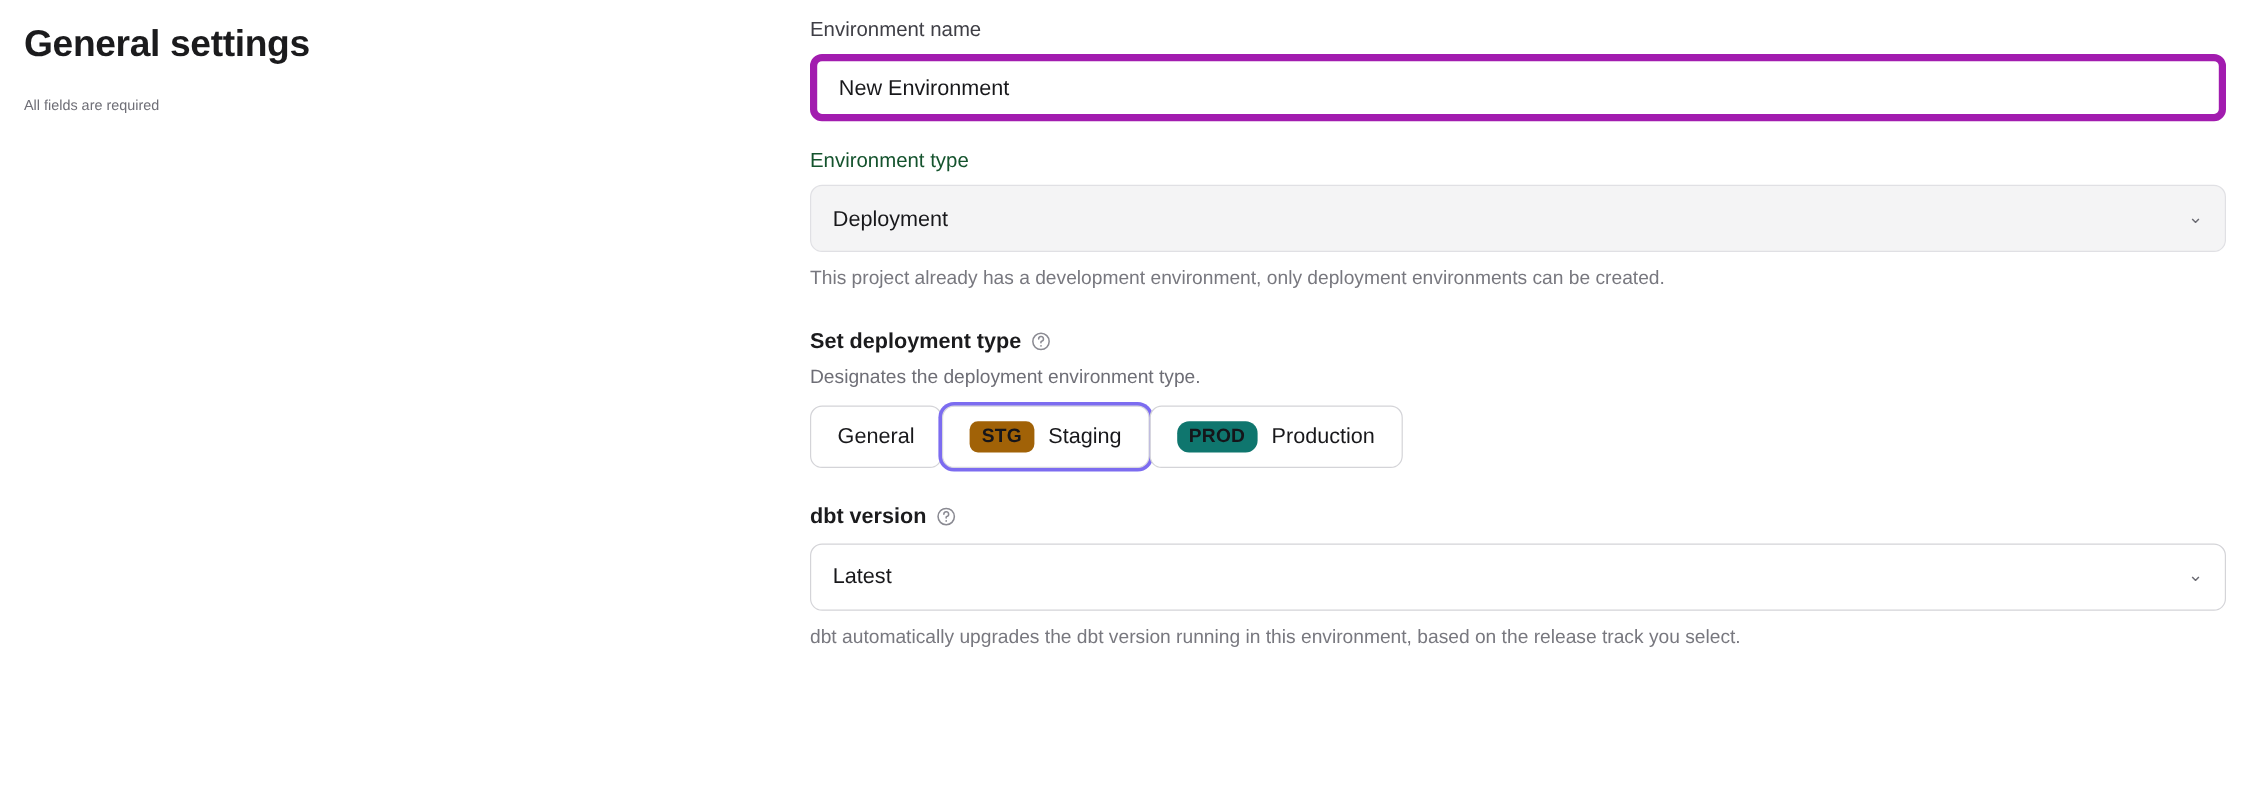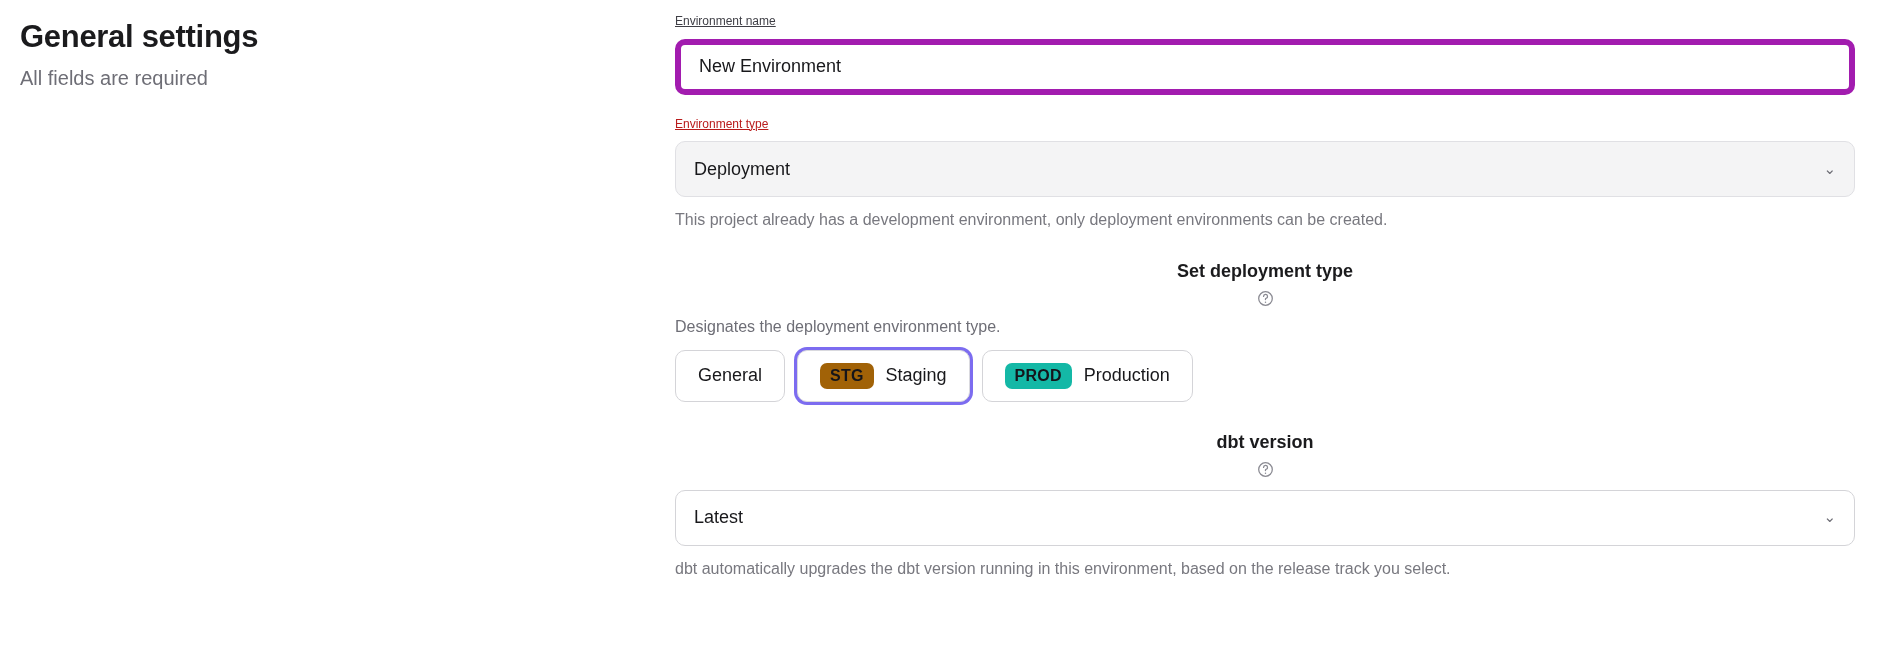--- a/index.html
+++ b/index.html
@@ -27,42 +27,41 @@
   }
   .page-title {
     font-size: 31px;
     font-weight: 700;
     color: #1b1b1d;
     letter-spacing: -0.3px;
     line-height: 1.2;
     margin: 0;
   }
   .page-subtitle {
-    font-size: 20px;
+    font-size: 12px;
     color: #6e6e76;
-    margin-top: 10px;
+    margin-top: 26px;
     line-height: 1.3;
   }
 
   
   .form-col {
     position: absolute;
     left: 675px;
     top: 14px;
     width: 1180px;
   }
 
   .field-label {
-    font-size: 12px;
+    font-size: 17px;
     color: #3f3f46;
     line-height: 1.3;
     margin-bottom: 9px;
-    text-decoration: underline;
-  }
-  .field-label.disabled { color: #b91c1c; }
+  }
+  .field-label.disabled { color: #14532d; }
 
   .text-input,
   .select-box {
     width: 100%;
     height: 56px;
     border: 6px solid #a21caf;
     border-radius: 10px;
     background: #ffffff;
     display: flex;
     align-items: center;
@@ -97,21 +96,20 @@
   }
 
   .section-heading {
     display: flex;
     align-items: center;
     gap: 8px;
     font-size: 18px;
     font-weight: 700;
     color: #1b1b1d;
     margin-top: 30px;
-    flex-direction: column;
   }
   .help-icon {
     width: 17px;
     height: 17px;
     flex: 0 0 17px;
     color: #8a8a92;
     cursor: pointer;
     display: inline-block;
   }
   .help-icon svg { display: block; width: 17px; height: 17px; }
@@ -119,21 +117,20 @@
   .section-sub {
     font-size: 16px;
     color: #6e6e76;
     margin-top: 11px;
   }
 
   
   .seg-row {
     display: flex;
     align-items: center;
-    gap: 12px;
     margin-top: 14px;
   }
   .seg-btn {
     height: 52px;
     border: 1px solid #d4d4d8;
     border-radius: 10px;
     background: #ffffff;
     display: inline-flex;
     align-items: center;
     gap: 12px;
@@ -149,21 +146,21 @@
   .seg-badge {
     font-size: 16px;
     font-weight: 700;
     letter-spacing: 0.2px;
     border-radius: 7px;
     padding: 5px 10px;
     line-height: 1;
     color: #15151a;
   }
   .seg-badge.stg { background: #a16207; }
-  .seg-badge.prod { background: #14b8a6; }
+  .seg-badge.prod { background: #0f766e; border-radius: 10px; }
   .seg-text { font-size: 18px; color: #18181b; }
 
   
   .check-row {
     display: flex;
     align-items: center;
     gap: 17px;
     margin-top: 28px;
   }
   .checkbox {

